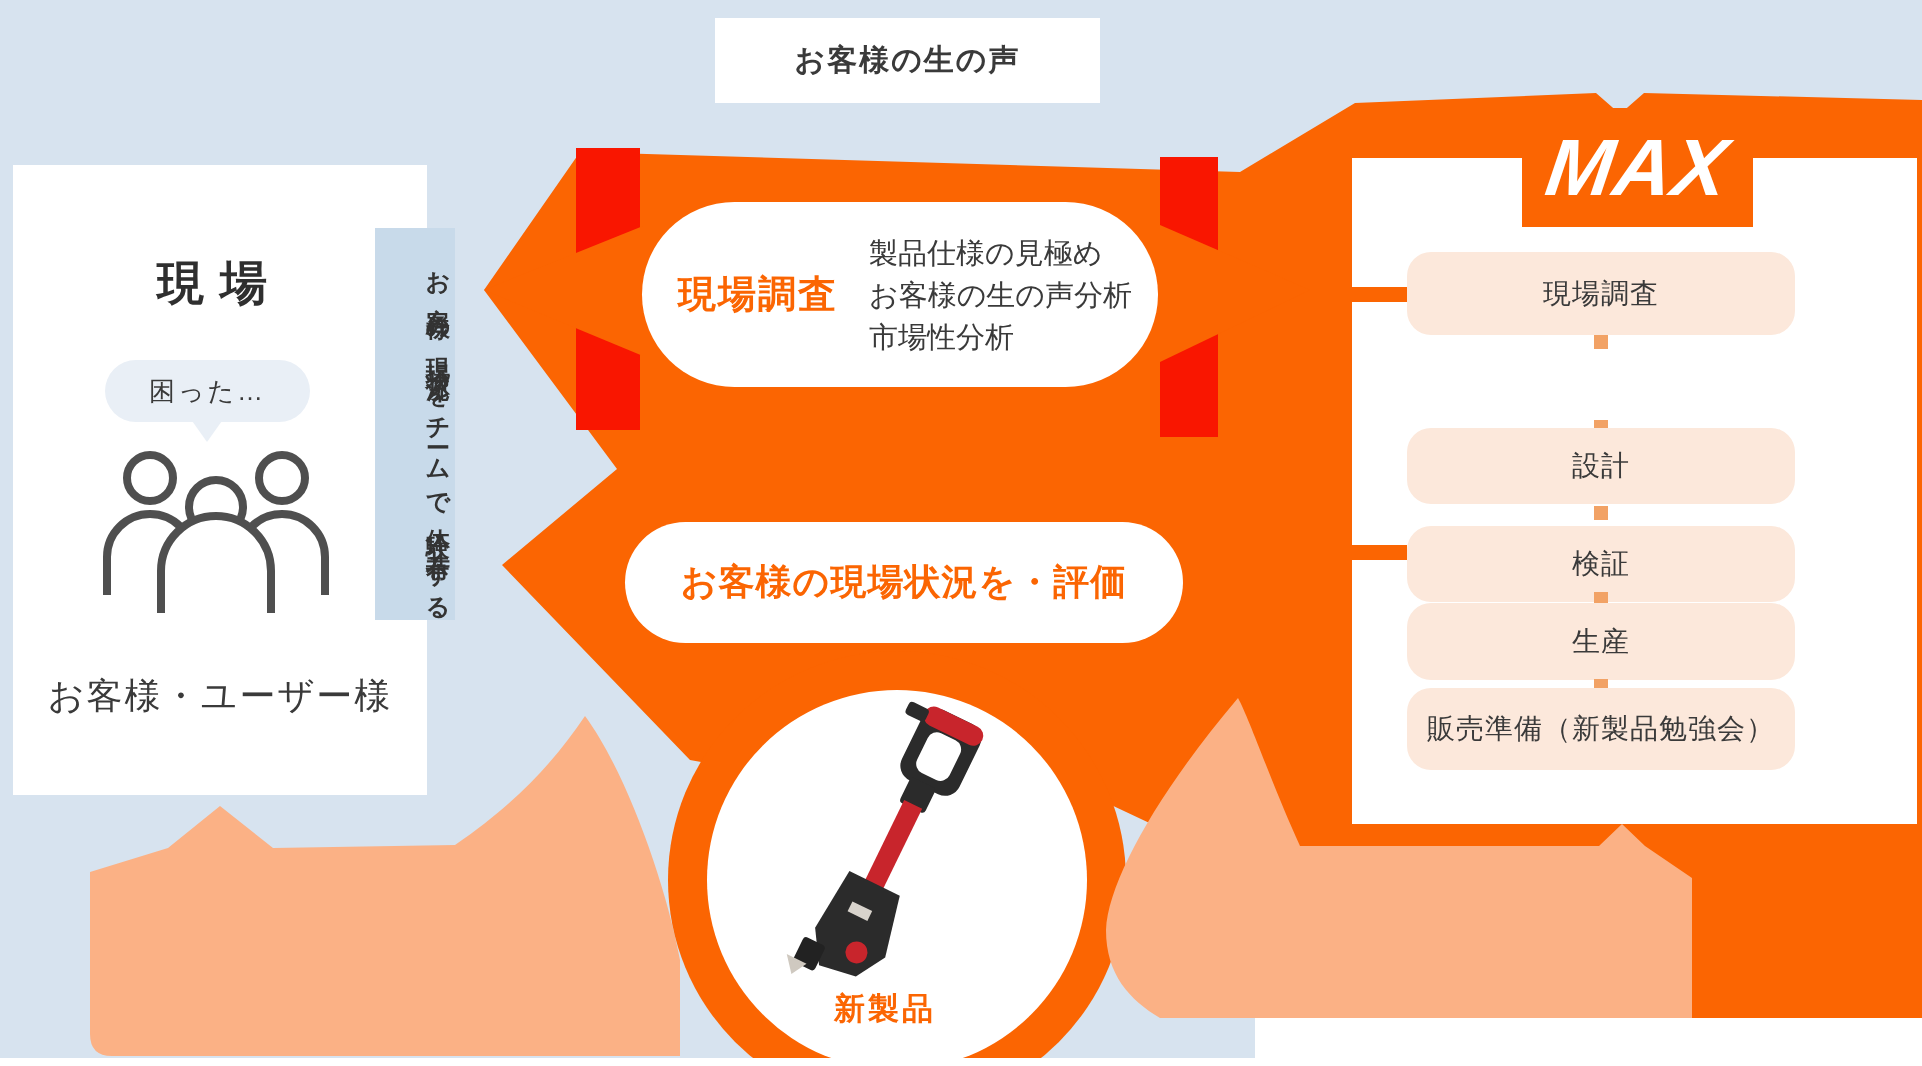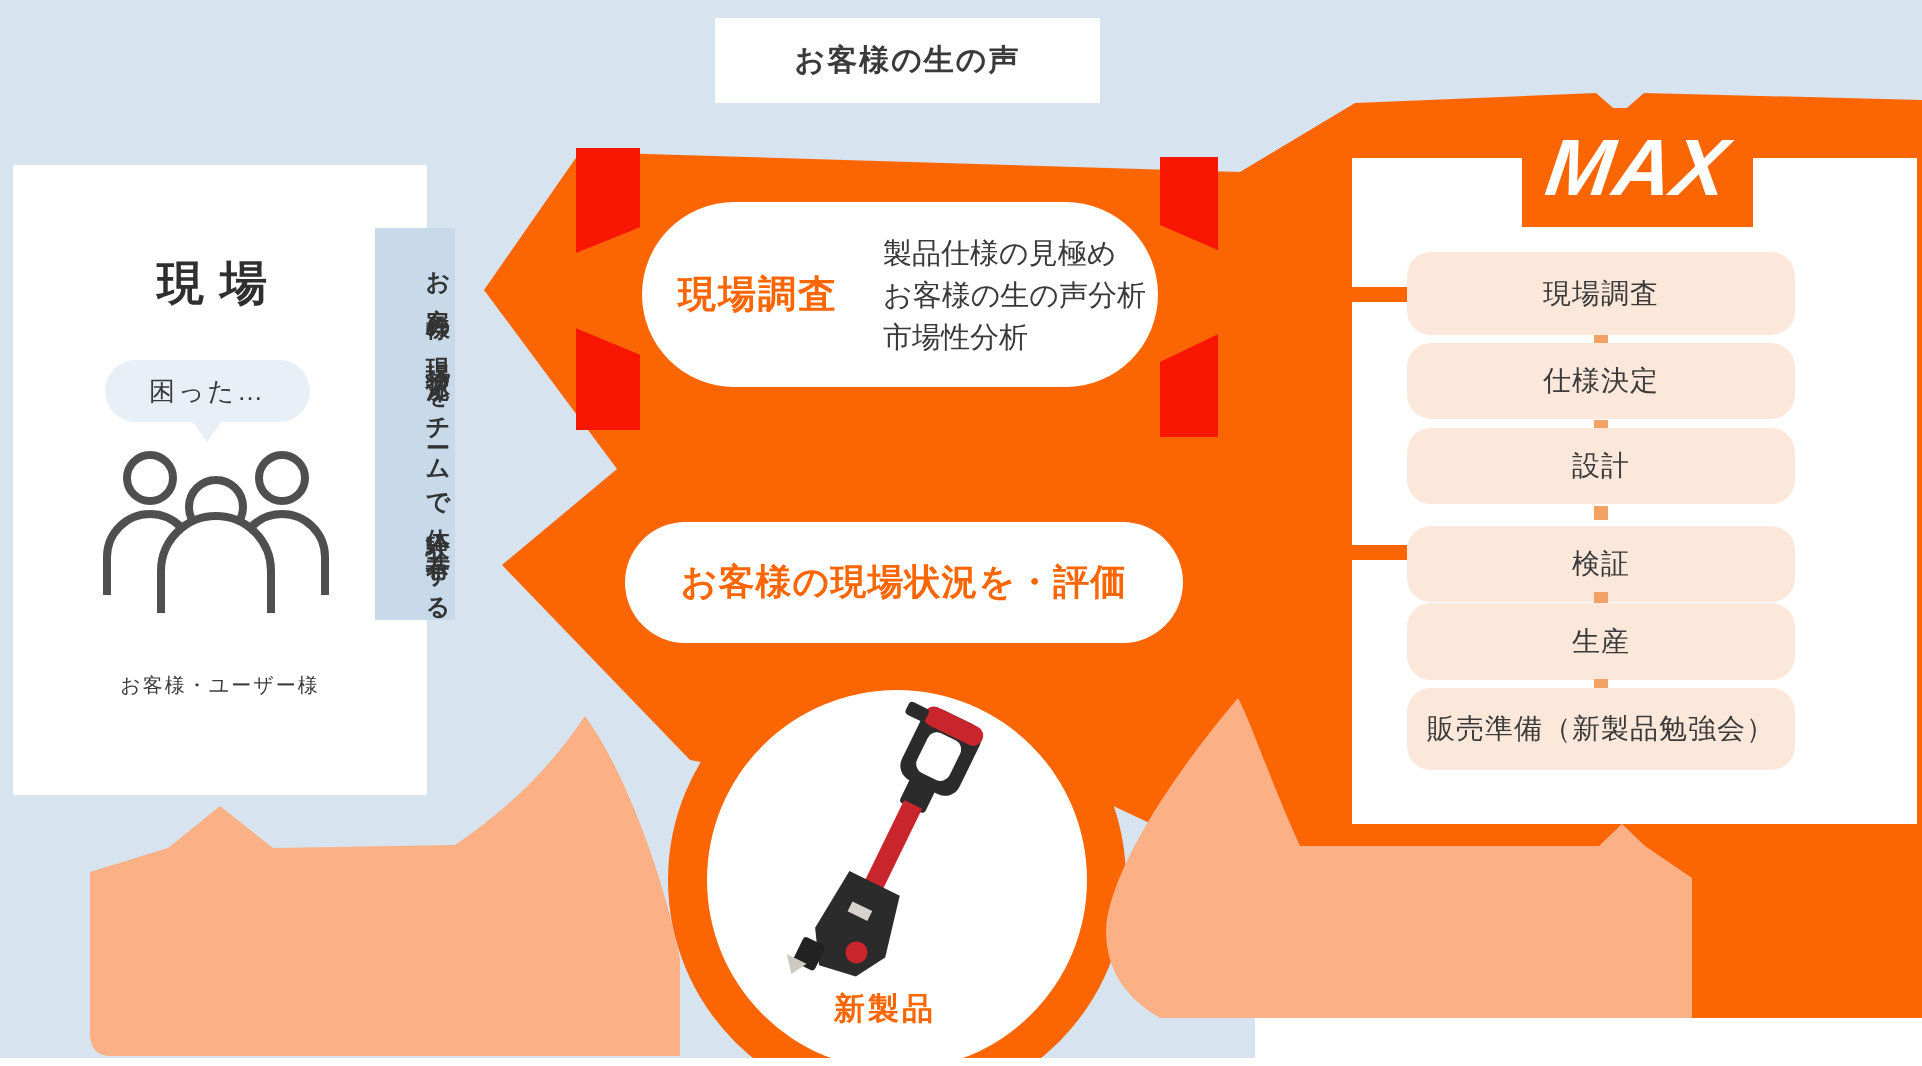--- a/index.html
+++ b/index.html
@@ -10,30 +10,30 @@
   
   .top-banner{left:715px;top:18px;width:385px;height:85px;display:flex;align-items:center;justify-content:center;
     font-size:30px;font-weight:bold;letter-spacing:2px;color:#3a3a3a;}
   
   .site-box{left:13px;top:165px;width:414px;height:630px;background:#ffffff;}
   .site-title{left:13px;top:252px;width:414px;text-align:center;font-size:47px;font-weight:bold;letter-spacing:16px;color:#2f2f2f;}
   .bubble{left:105px;top:360px;width:205px;height:62px;background:#e9eff6;border-radius:31px;
     display:flex;align-items:center;justify-content:center;font-size:26px;color:#3a3a3a;letter-spacing:3px;}
   .bubble-tail{left:190px;top:418px;width:0;height:0;border-left:17px solid transparent;border-right:17px solid transparent;border-top:24px solid #e9eff6;}
   .people{left:95px;top:445px;width:240px;height:170px;}
-  .site-caption{left:13px;top:672px;width:414px;text-align:center;font-size:20px;color:#3a3a3a;letter-spacing:2px;}
+  .site-caption{left:13px;top:672px;width:414px;text-align:center;font-size:36px;color:#3a3a3a;letter-spacing:2px;}
   
   .share-strip{left:375px;top:228px;width:80px;height:392px;background:#c8daea;
     writing-mode:vertical-rl;display:flex;justify-content:center;padding-top:20px;
     font-size:24px;font-weight:bold;color:#333;letter-spacing:7px;line-height:34px;}
   
   .survey-pill{left:642px;top:202px;width:516px;height:185px;background:#ffffff;border-radius:95px;
     display:flex;align-items:center;}
   .survey-label{margin-left:36px;font-size:38px;font-weight:bold;color:#fb6502;letter-spacing:2px;white-space:nowrap;}
-  .survey-details{margin-left:45px;font-size:29px;color:#3a3a3a;line-height:42px;white-space:nowrap;}
+  .survey-details{margin-left:31px;font-size:29px;color:#3a3a3a;line-height:42px;white-space:nowrap;}
   
   .proto-pill{left:625px;top:522px;width:558px;height:121px;background:#ffffff;border-radius:61px;
     display:flex;align-items:center;justify-content:center;font-size:36px;font-weight:bold;color:#fb6502;letter-spacing:1px;white-space:nowrap;}
   
   .max-box{left:1352px;top:158px;width:565px;height:666px;background:#ffffff;}
   .max-tab{left:1522px;top:108px;width:231px;height:119px;background:#fb6502;display:flex;align-items:center;justify-content:center;}
   .max-logo{color:#ffffff;font-size:80px;font-weight:bold;font-style:italic;letter-spacing:1px;transform:skewX(-8deg);line-height:1;}
   .step{left:1407px;width:388px;background:#fce8db;border-radius:24px;display:flex;align-items:center;justify-content:center;
     font-size:28px;color:#3a3a3a;letter-spacing:1px;white-space:nowrap;}
   .gap-sq{left:1594px;width:14px;height:14px;background:#f2a265;}
@@ -133,21 +133,20 @@
 
   <div class="abs max-box card"></div>
   <div class="abs max-tab">
     <span class="max-logo">MAX</span>
   </div>
   <div class="abs connector" style="top:287px;"></div>
   <div class="abs connector" style="top:545px;"></div>
 
   <div class="abs step" style="top:252px;height:83px;">現場調査</div>
   <div class="abs gap-sq" style="top:335px;"></div>
-  <div class="abs step" style="top:343px;height:76px;">仕様決定</div>
   <div class="abs gap-sq" style="top:420px;"></div>
   <div class="abs step" style="top:428px;height:76px;">設計</div>
   <div class="abs gap-sq" style="top:506px;"></div>
   <div class="abs step" style="top:518px;height:76px;margin-top:8px;">検証</div>
   <div class="abs gap-sq" style="top:592px;"></div>
   <div class="abs step" style="top:603px;height:77px;">生産</div>
   <div class="abs gap-sq" style="top:679px;"></div>
   <div class="abs step" style="top:688px;height:82px;">販売準備（新製品勉強会）</div>
 
   <div class="abs product-label">新製品</div>

